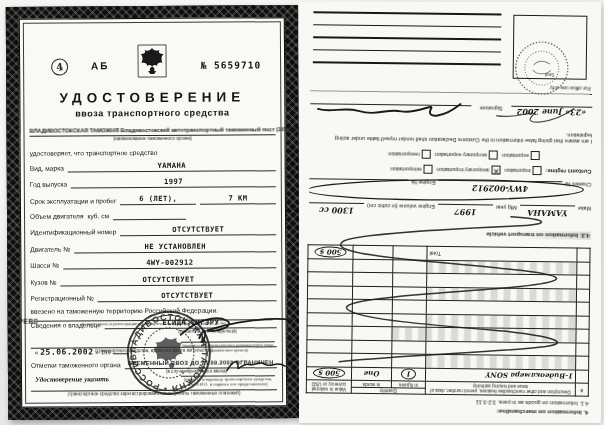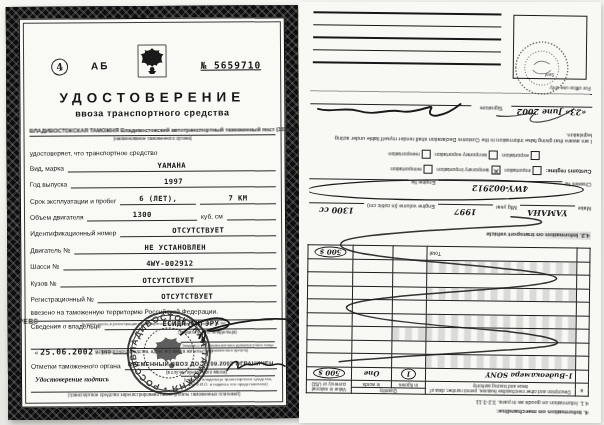--- a/index.html
+++ b/index.html
@@ -20,21 +20,21 @@
        #0e0e0e;}
   .cert{position:absolute;inset:12px 13px;background:#f9f9f6;border:1.6px solid #0a0a0a;
      box-shadow:inset 0 0 0 3px #f9f9f6, inset 0 0 0 4px #3a3a3a;}
   .cbody{position:absolute;inset:5px 9px;}
   .cert-head{position:relative;height:52px;margin-top:8px;}
   .circ4{position:absolute;left:22px;top:26px;width:15px;height:15px;border:1.2px solid #222;
      border-radius:50%;text-align:center;font:600 10px "DejaVu Serif",serif;line-height:15px;
      transform:rotate(-8deg);color:#222;}
   .series{position:absolute;left:62px;top:28px;font:700 10px "Liberation Sans",sans-serif;letter-spacing:2px;}
   .emblem{position:absolute;left:50%;top:12px;transform:translateX(-50%);}
-  .cnum{position:absolute;right:14px;top:28px;font:700 9.5px "DejaVu Sans Mono",monospace;letter-spacing:1px;text-decoration:underline;}
+  .cnum{position:absolute;right:14px;top:28px;font:700 9.5px "DejaVu Sans Mono",monospace;letter-spacing:1px;}
   .title{text-align:center;font:700 13.5px "Liberation Sans",sans-serif;letter-spacing:5px;margin-top:6px;}
   .subtitle{text-align:center;font:700 9px "Liberation Sans",sans-serif;letter-spacing:.6px;margin-top:3px;}
   .office{margin-top:9px;text-align:center;font:700 5.6px "Liberation Sans",sans-serif;
      border-bottom:1px solid #222;padding-bottom:2px;white-space:nowrap;filter:blur(.2px);}
   .cap{font-size:4.6px;color:#2d2d2d;text-align:center;filter:blur(.25px);line-height:5.5px;}
   .certifies{font-size:6.6px;margin-top:7px;}
   .frow{display:flex;align-items:flex-end;margin-top:5.4px;gap:4px;}
   .lbl{font-size:6.6px;white-space:nowrap;padding-bottom:1px;}
   .uline{flex:1;border-bottom:1px solid #2a2a2a;text-align:center;
      font:700 7.2px "DejaVu Sans Mono",monospace;padding-bottom:1px;letter-spacing:.4px;}
@@ -140,21 +140,20 @@
           <span class="lbl">Год выпуска</span>
           <span class="uline">1997</span>
         </div>
         <div class="frow">
           <span class="lbl">Срок эксплуатации и пробег</span>
           <span class="uline">6 (ЛЕТ),</span>
           <span class="uline">7 КМ</span>
         </div>
         <div class="frow">
           <span class="lbl">Объем двигателя</span>
-          <span class="uline">1300</span>
           <span class="lbl">куб. см</span>
           <span class="uline empty" style="flex:.45"></span>
         </div>
         <div class="frow">
           <span class="lbl">Идентификационный номер</span>
           <span class="uline">ОТСУТСТВУЕТ</span>
         </div>
         <div class="frow">
           <span class="lbl">Двигатель №</span>
           <span class="uline">НЕ УСТАНОВЛЕН</span>
@@ -231,21 +230,21 @@
             <path d="M168 26 C172 18 176 14 174 24 C173 30 170 32 172 24" fill="none" stroke="#1c1c1c" stroke-width="1.6"></path>
             <path d="M196 58 C202 48 208 46 207 54 C206 60 212 50 218 52 C224 54 228 48 234 52 C240 56 246 48 254 54" fill="none" stroke="#1c1c1c" stroke-width="1.5" stroke-linecap="round"></path>
           </svg>
 
           <div class="sigline" style="left:150px;right:2px;top:28px"></div>
           <div class="sigcap" style="left:150px;right:2px;top:30px">(подпись уполномоченного должностного лица таможенного органа)</div>
 
           <div class="sigline" style="left:150px;right:2px;top:62px"></div>
           <div class="sigcap" style="left:150px;right:2px;top:64px">(подпись владельца транспортного средства, его Ф.И.О. и подпись его представителя)</div>
 
-          <div class="received">Удостоверение подпись</div>
+          <div class="received">Удостоверение указать</div>
         </div>
 
       </div>
     </div>
   </div>
 
   <div class="page-right">
     <div class="rot">
       <div class="decl-body">
 

